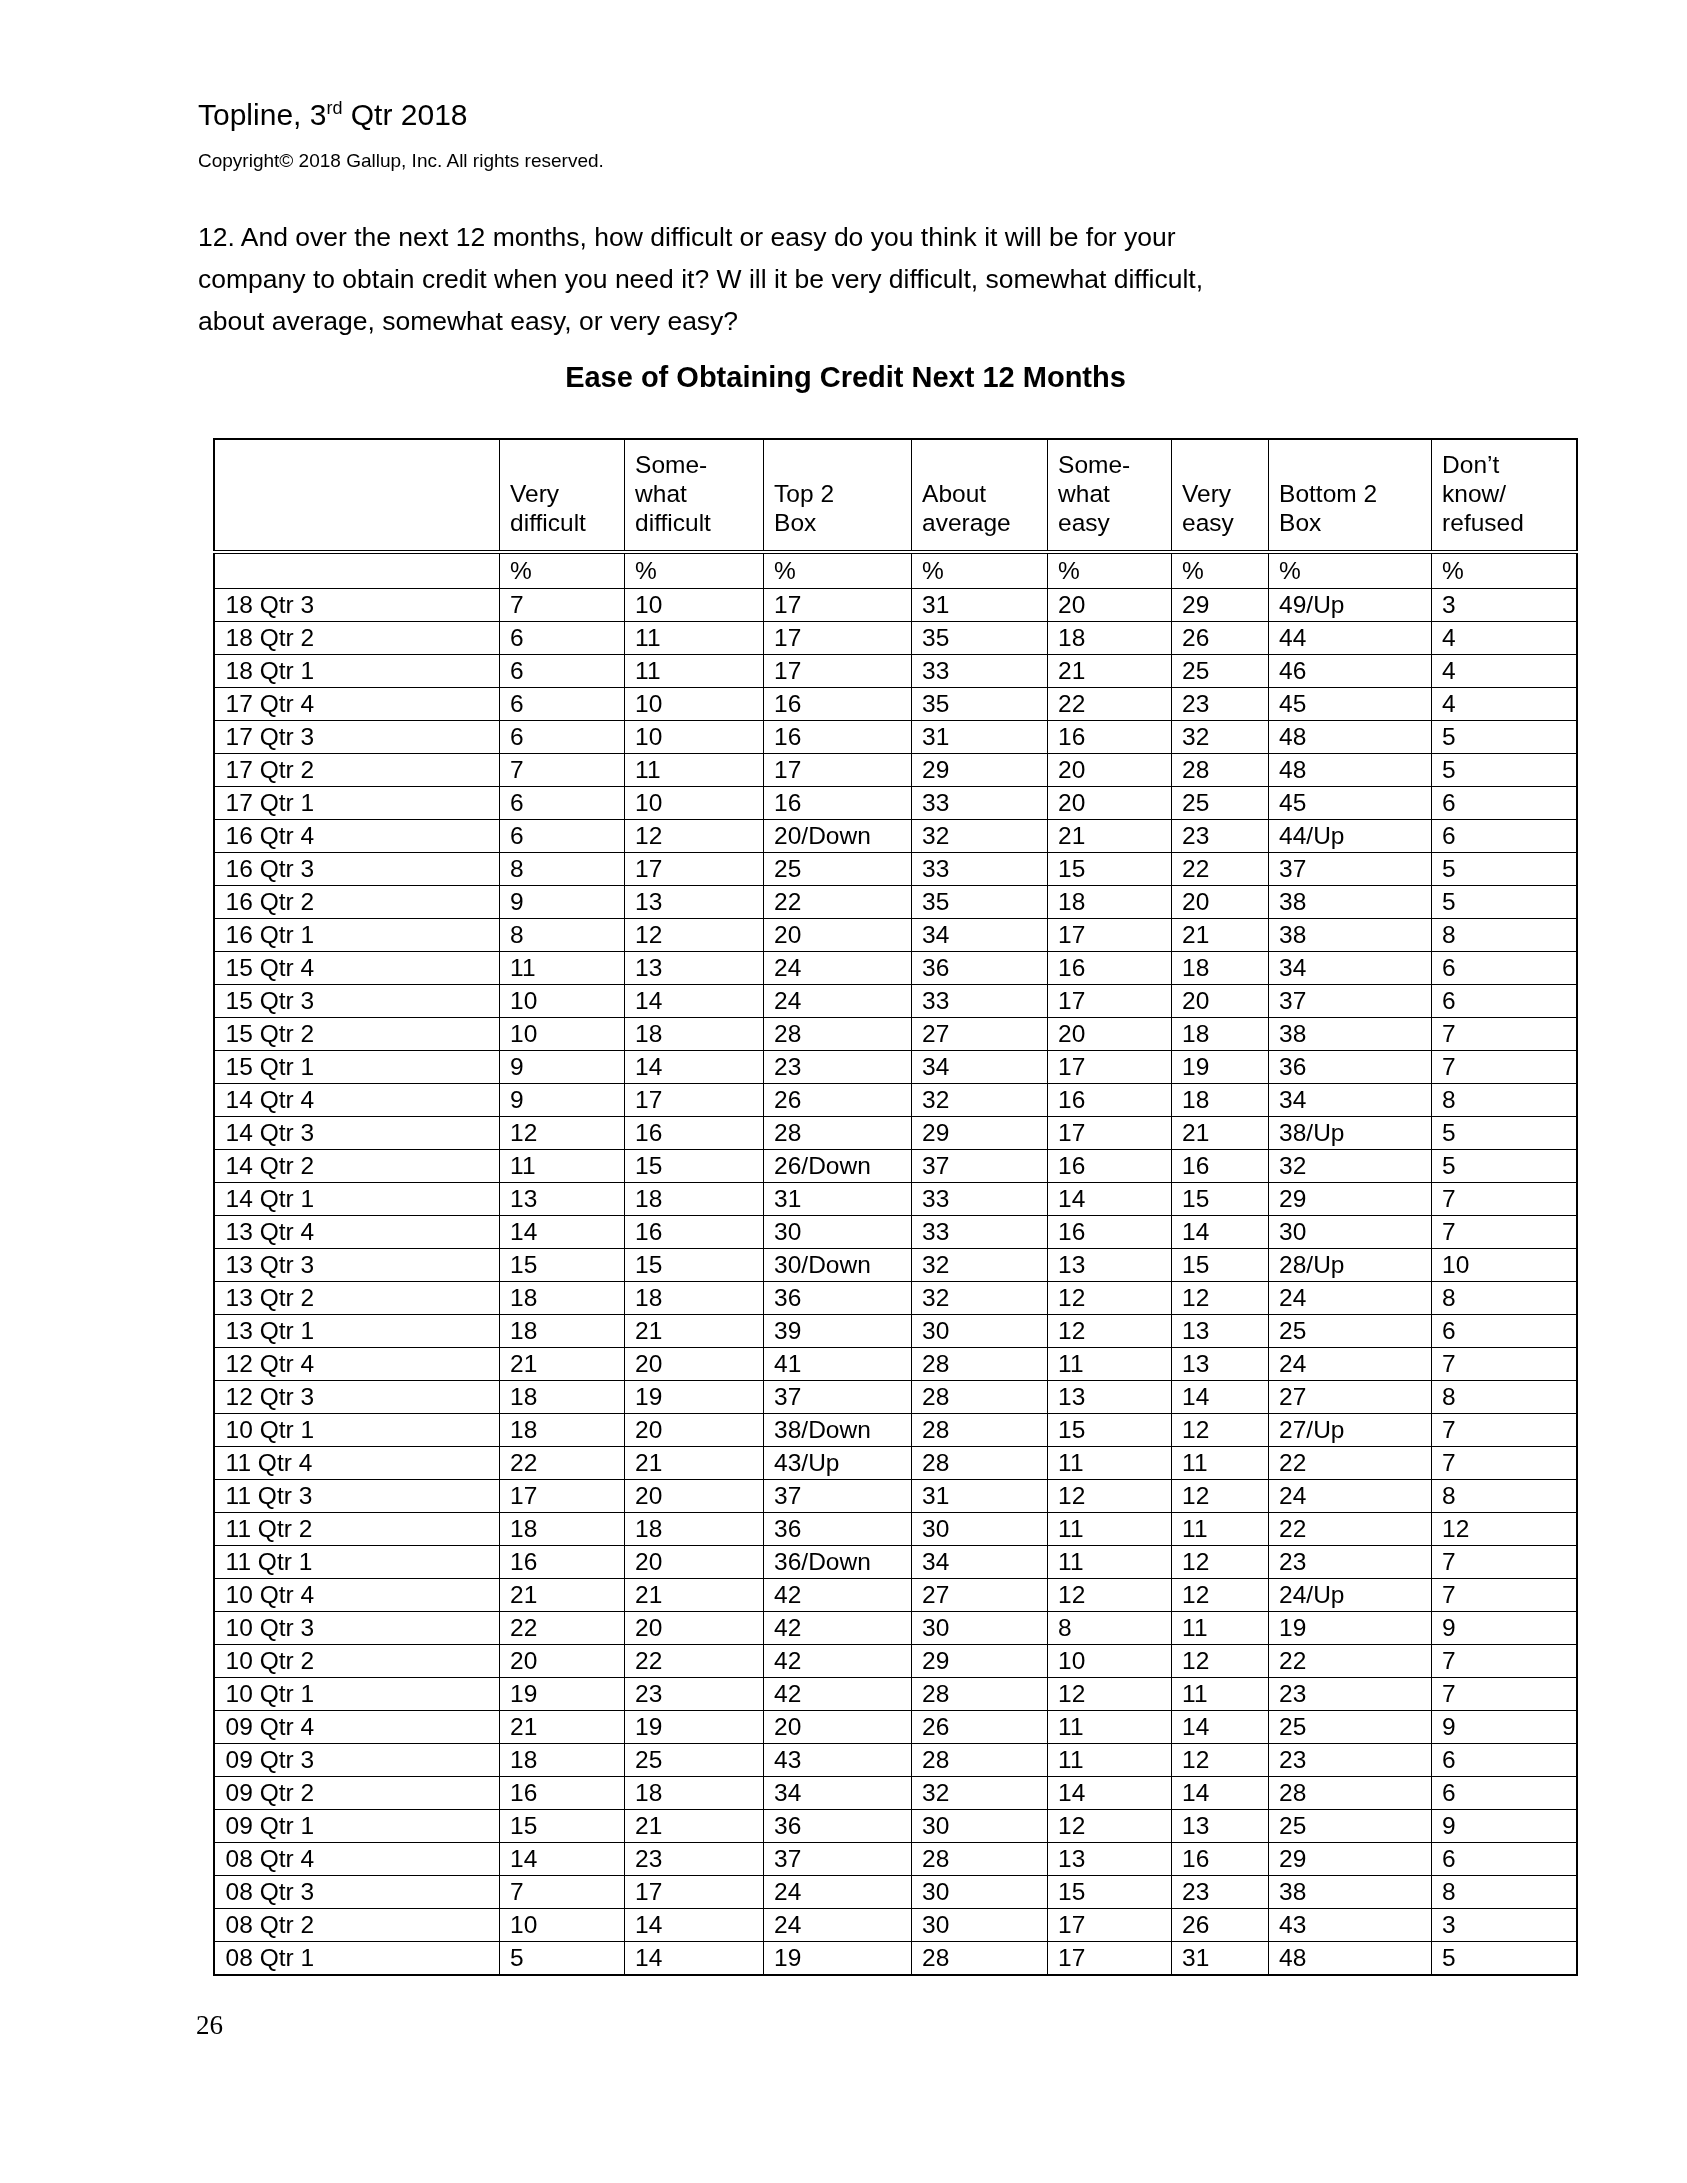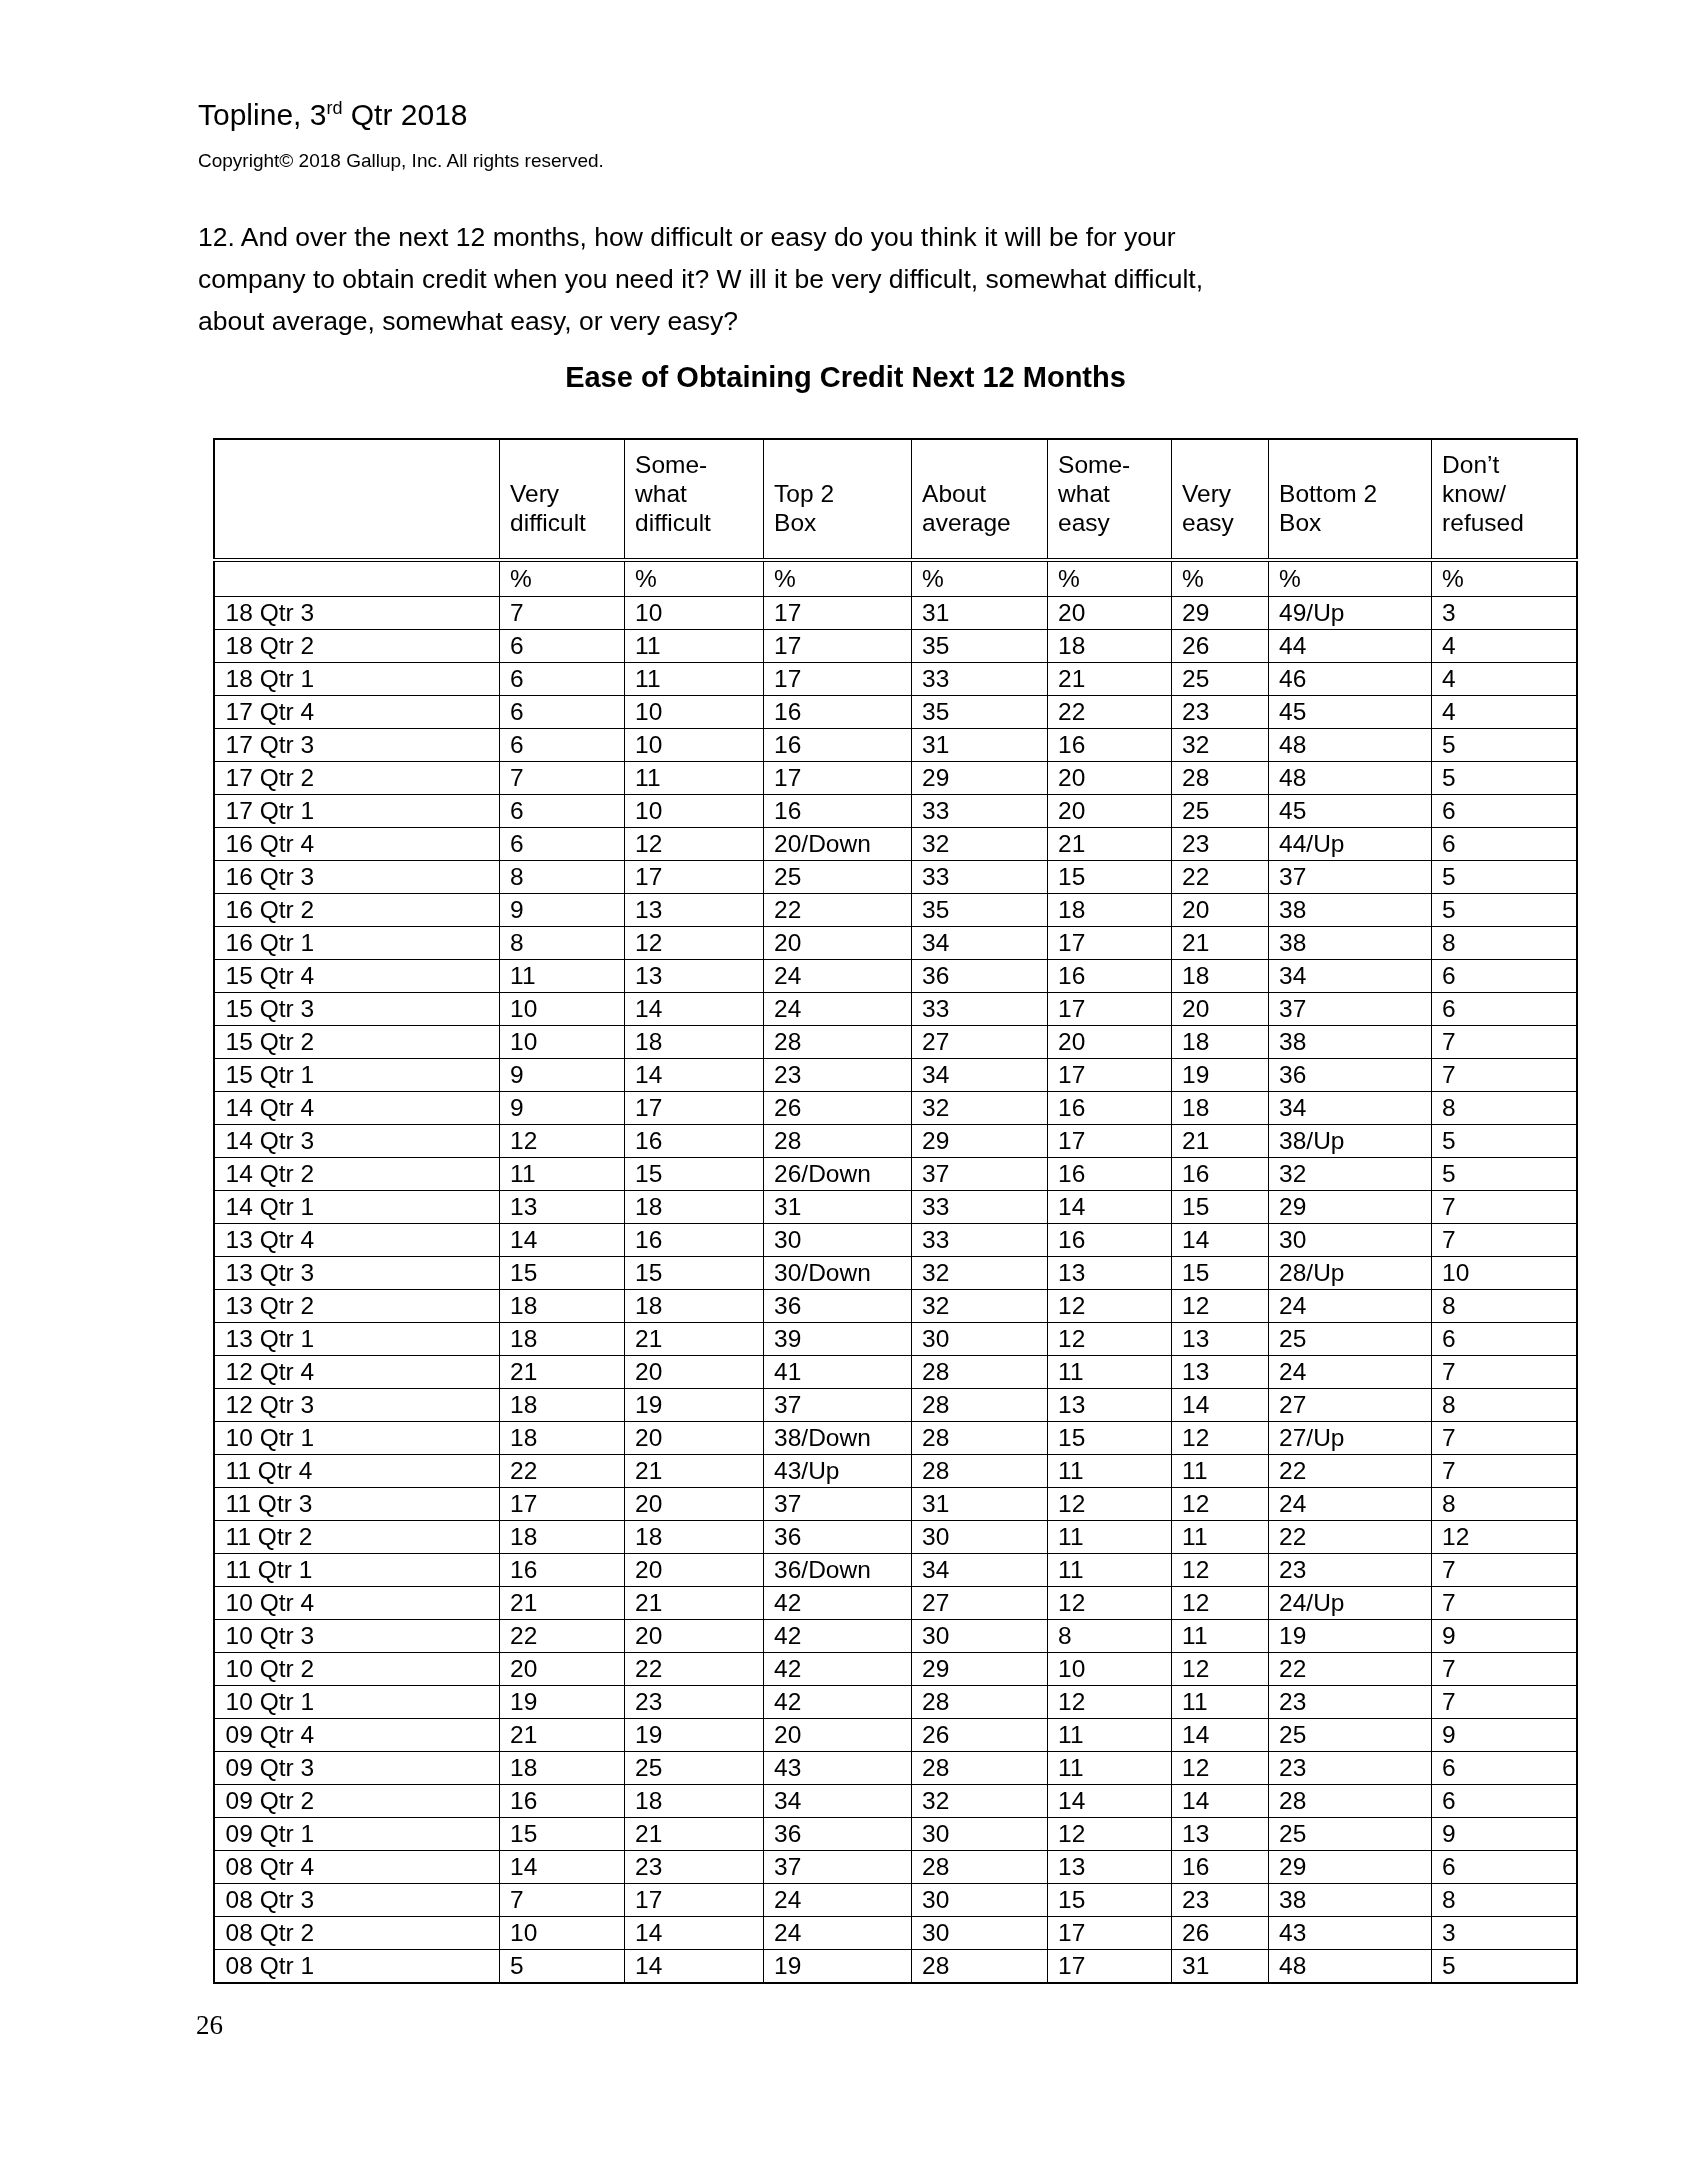--- a/index.html
+++ b/index.html
@@ -6,21 +6,21 @@
   body{width:1687px;height:2183px;background:#ffffff;font-family:"Liberation Sans",sans-serif;color:#000;}
   #page{position:relative;width:1646px;height:2183px;background:#fff;overflow:hidden;}
   .doc-title{position:absolute;left:198px;top:98px;font-size:30px;}
   .doc-title sup{font-size:18px;}
   .copyright{position:absolute;left:198px;top:150px;font-size:19px;}
   .question{position:absolute;left:198px;top:216px;font-size:26.5px;line-height:42px;}
   .table-title{position:absolute;left:2px;top:361px;width:1687px;text-align:center;font-size:29px;font-weight:bold;}
   table.grid{position:absolute;left:213px;top:438px;width:1362px;border-collapse:collapse;table-layout:fixed;}
   table.grid td,table.grid th{border:1.3px solid #000;font-size:24.5px;font-weight:normal;text-align:left;vertical-align:middle;padding:0 0 0 10.6px;overflow:hidden;}
   table.grid{border:2px solid #000;}
-  tr.hdr th{height:97px;vertical-align:bottom;white-space:pre-line;line-height:29px;padding-bottom:21px;border-bottom:4.6px double #000;}
+  tr.hdr th{height:97px;vertical-align:bottom;white-space:pre-line;line-height:29px;padding-bottom:13px;border-bottom:4.6px double #000;}
   tr.pct td{height:34px;}
   tbody.data td{height:32px;}
   .boldcol{font-weight:bold;}
   .pagenum{position:absolute;left:196px;top:2010px;font-family:"Liberation Serif",serif;font-size:27px;}
 </style>
 </head>
 <body>
 
 <div id="page">
 

